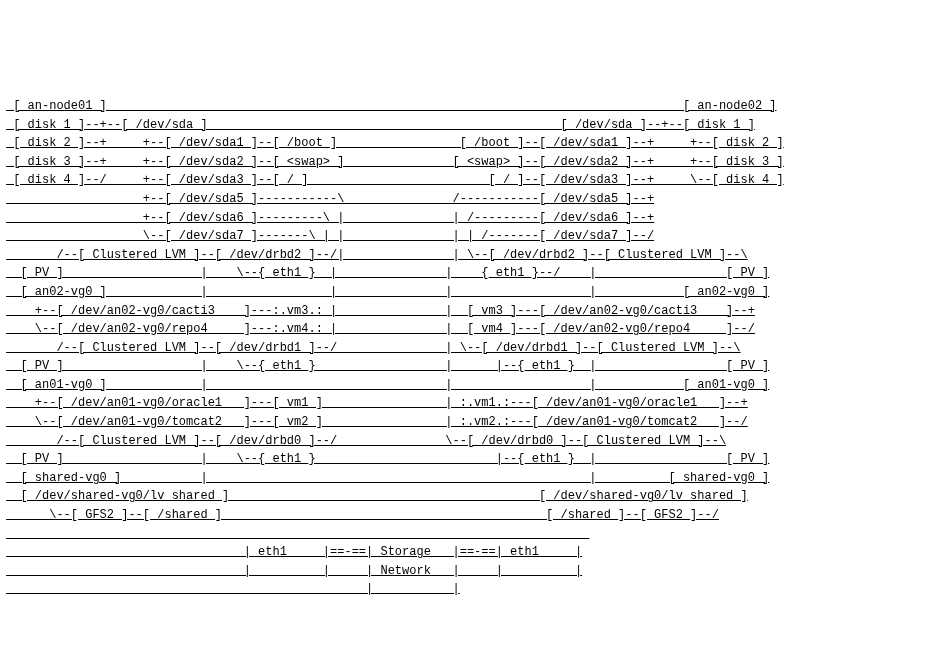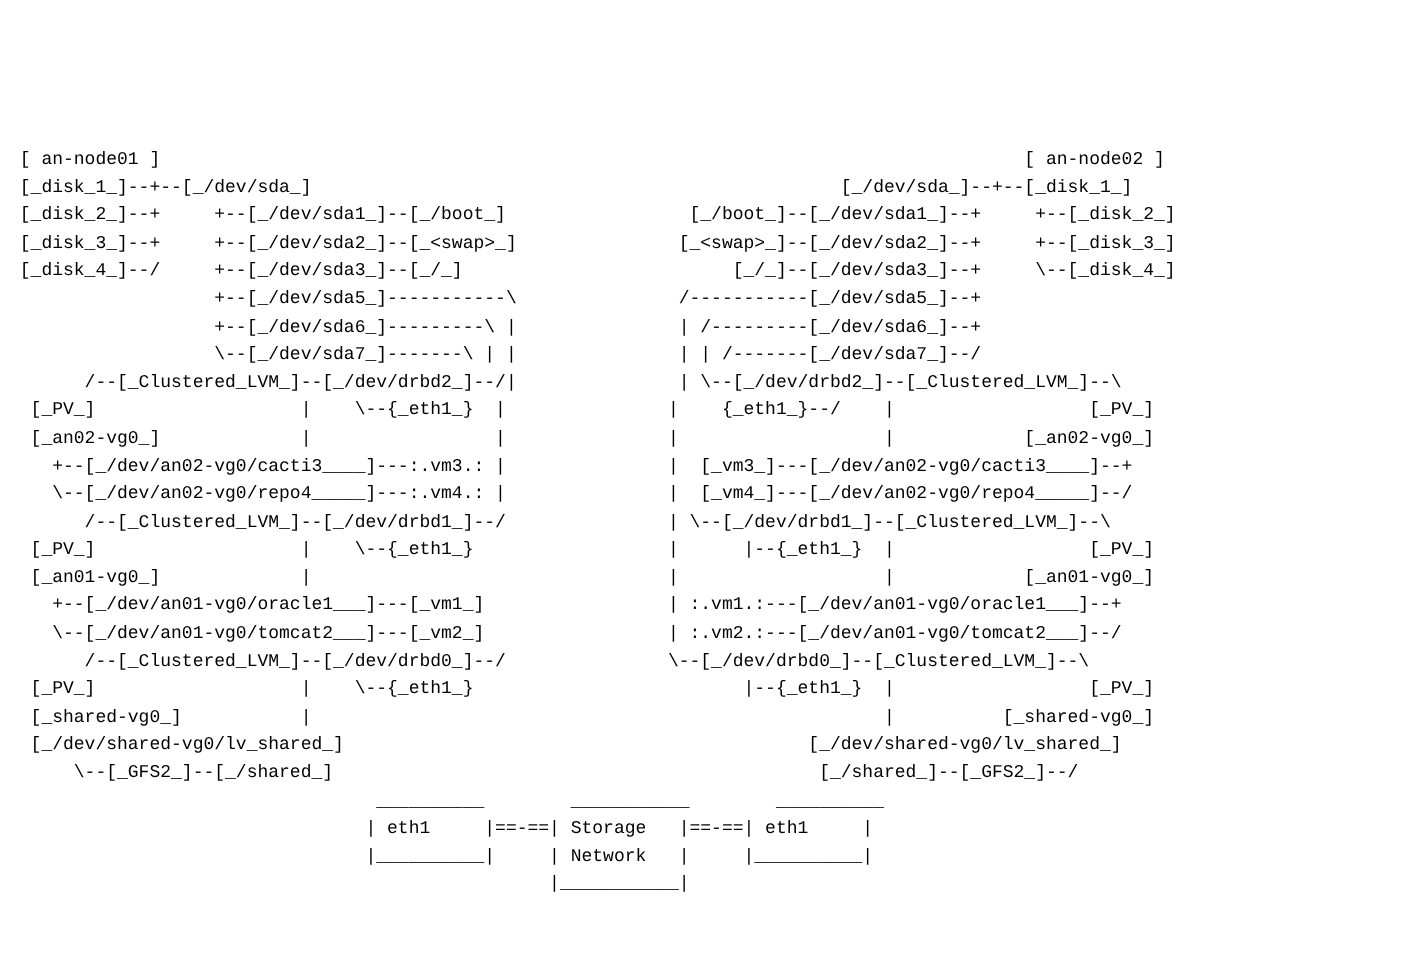--- a/index.html
+++ b/index.html
@@ -7,20 +7,21 @@
     padding: 0;
     background: #ffffff;
     font-family: "Courier New", Courier, monospace;
     font-size: 12px;
     line-height: 1.55;
     color: #000000;
     white-space: pre;
   }
   #diagram {
     padding: 4px 6px;
+    text-decoration: underline;
   }
 </style>
 </head>
 <body>
 
 
 
 <div id="diagram"> [ an-node01 ]                                                                                [ an-node02 ]
  [_disk_1_]--+--[_/dev/sda_]                                                 [_/dev/sda_]--+--[_disk_1_]
  [_disk_2_]--+     +--[_/dev/sda1_]--[_/boot_]                 [_/boot_]--[_/dev/sda1_]--+     +--[_disk_2_]

